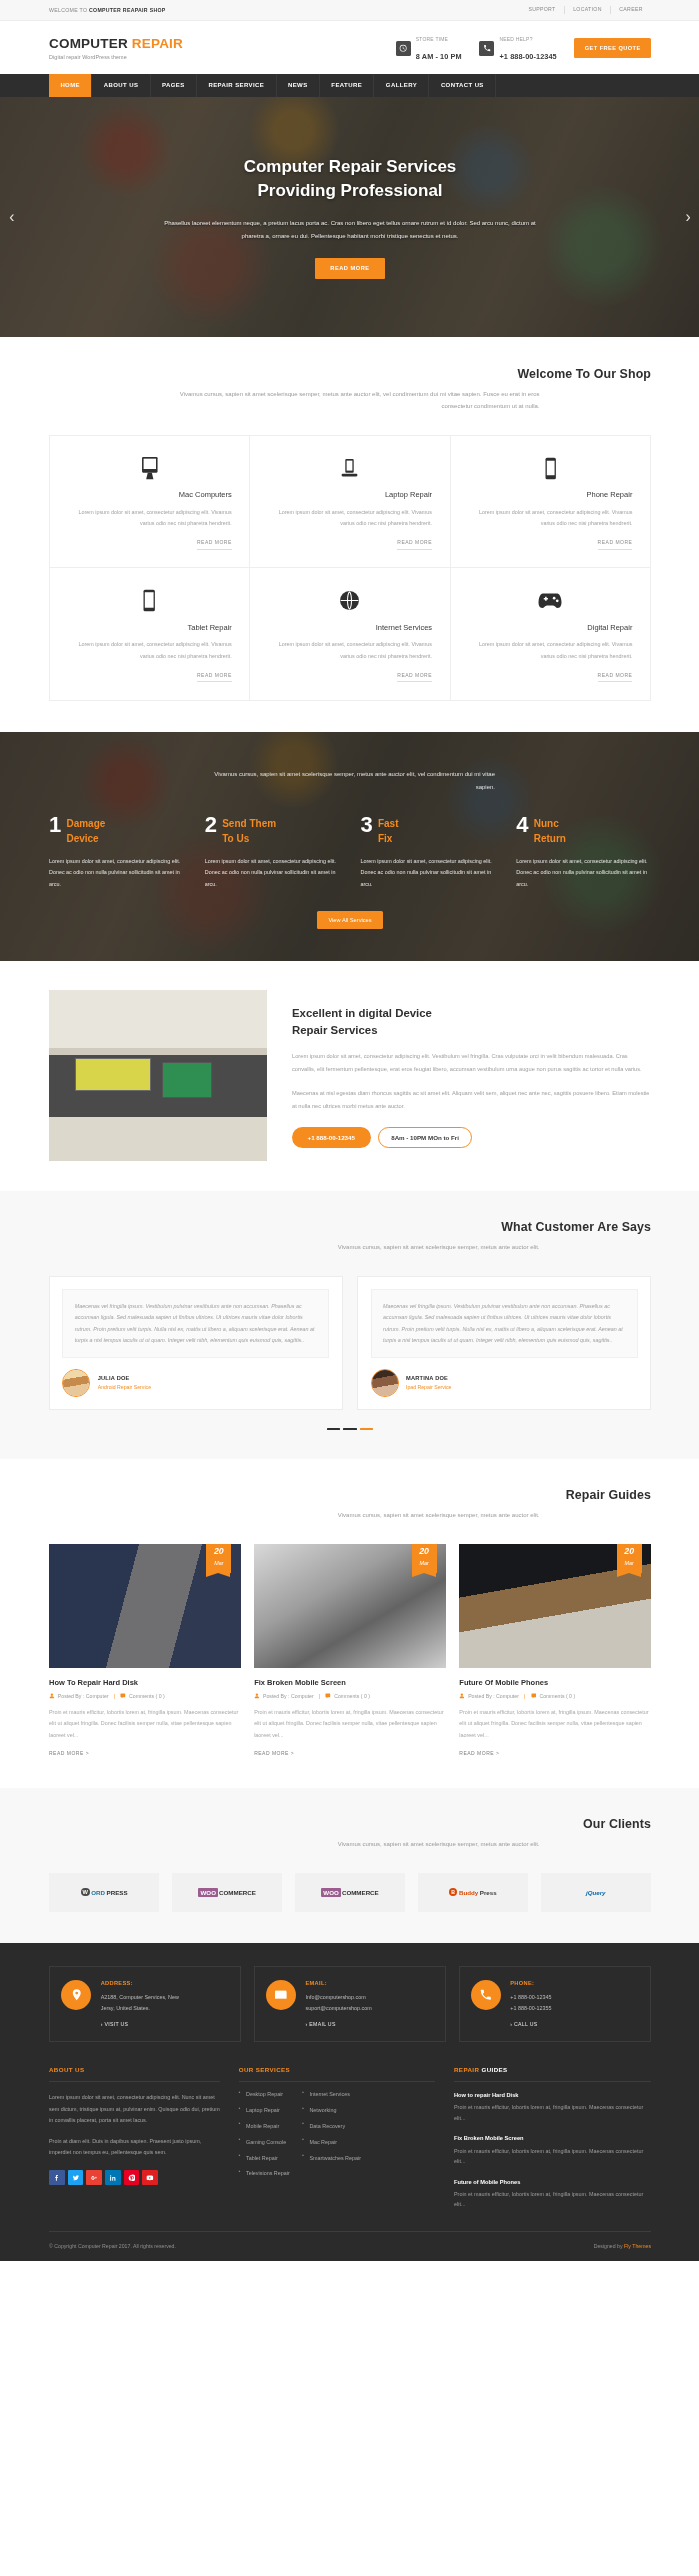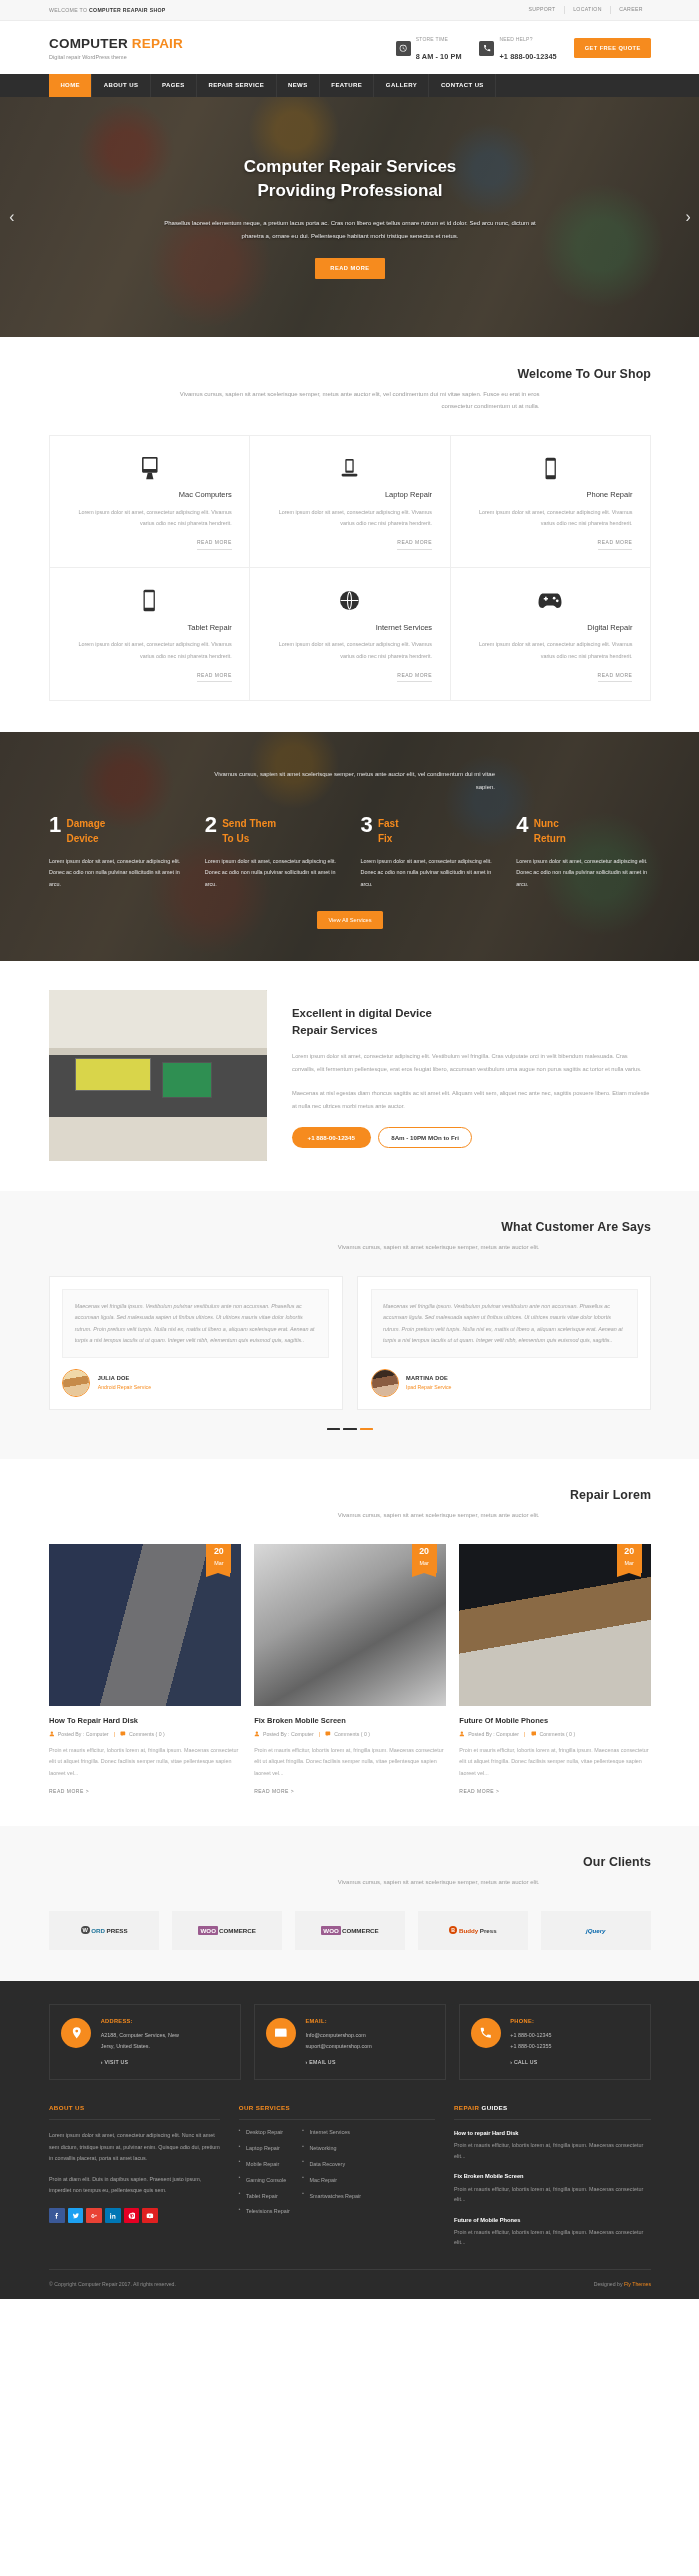--- a/index.html
+++ b/index.html
@@ -174,21 +174,21 @@
   .testi-role { font-size: 5.2px; color: #f68b1e; margin-top: 2.6px; }
   .dots { display: flex; justify-content: center; gap: 3.1px; margin-top: 17.6px; }
   .dot { width: 13.5px; height: 2.1px; background: #2f2f2f; border-radius: 0.5px; cursor: pointer; }
   .dot.active { background: #f68b1e; }
 
   
   .blog { padding: 29px 0 31px; }
   .blog-grid { display: flex; gap: 13.5px; }
   .blog-card { flex: 1; }
   .blog-thumb {
-    height: 162px; position: relative; overflow: hidden; background: #8d8d8d;
+    height: 124px; position: relative; overflow: hidden; background: #8d8d8d; font-style: italic;
   }
   .blog-date {
     position: absolute; top: -3.1px; right: 9.3px; width: 25px; background: #f68b1e;
     color: #fff; text-align: center; padding: 6.2px 0 7.3px; z-index: 4;
   }
   .blog-date .d { font-size: 8.8px; font-weight: 700; line-height: 1; }
   .blog-date .m { font-size: 5.4px; margin-top: 4.1px; }
   .blog-date::after {
     content: ""; position: absolute; left: 0; bottom: -4.1px; width: 0; height: 0;
     border-left: 12.4px solid #f68b1e; border-right: 12.4px solid #f68b1e; border-bottom: 4.1px solid transparent;
@@ -570,21 +570,21 @@
       <span class="dot"></span>
       <span class="dot"></span>
       <span class="dot active"></span>
     </div>
   </div>
 </div>
 
 <div class="blog">
   <div class="wrap">
     <div class="sec-head">
-      <div class="sec-title">Repair Lorem</div>
+      <div class="sec-title">Repair Guides</div>
       <div class="sec-sub">Vivamus cursus, sapien sit amet scelerisque semper, metus ante auctor elit.</div>
     </div>
     <div class="blog-grid">
 
       <div class="blog-card">
         <div class="blog-thumb">
           <div class="ph-pc"></div>
           <div class="blog-date">
             <div class="d">20</div>
             <div class="m">Mar</div>

